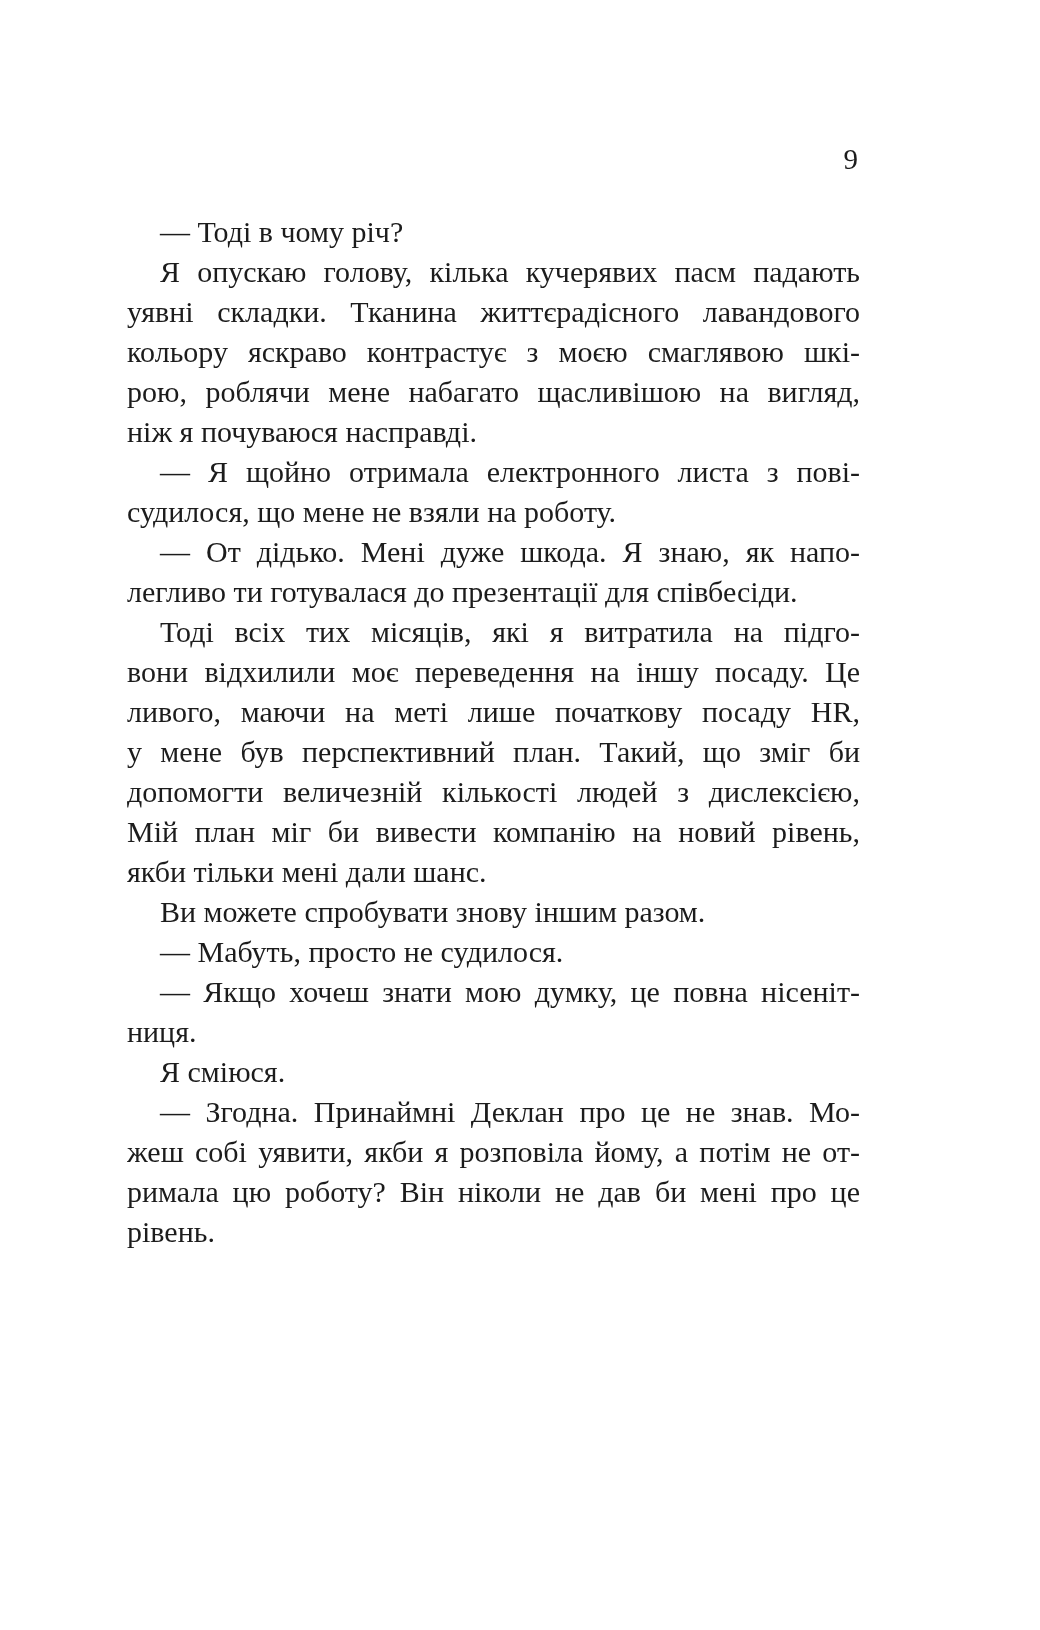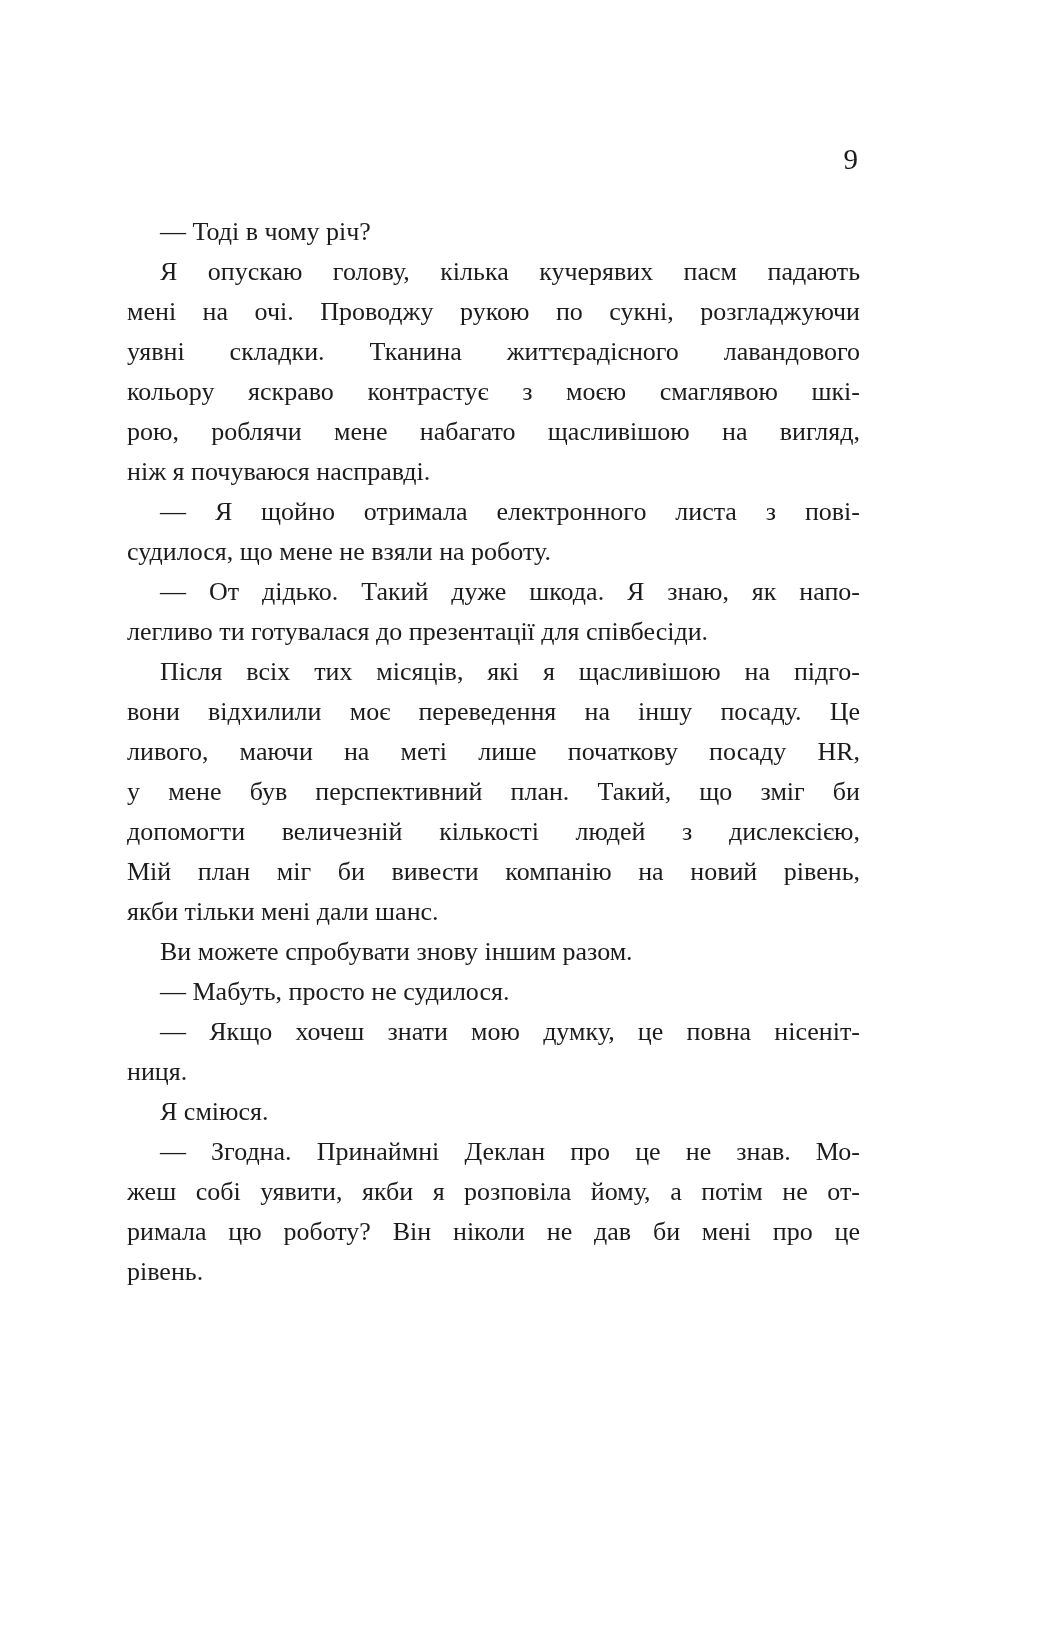--- a/index.html
+++ b/index.html
@@ -22,21 +22,21 @@
     right: 182px;
     font-size: 29px;
     line-height: 34px;
     color: #1c1c1c;
   }
   .text-block {
     position: absolute;
     left: 127px;
     top: 212px;
     width: 733px;
-    font-size: 26px;
+    font-size: 30px;
   }
   .line {
     height: 40px;
     line-height: 40px;
     overflow: hidden;
     text-align: left;
     white-space: normal;
   }
   .line.indent {
     padding-left: 33px;
@@ -56,30 +56,29 @@
 </style>
 </head>
 <body>
 
 <div class="page">
   <span class="folio">9</span>
 
   <div class="text-block">
       <div class="line indent">— Тоді в чому річ?</div>
       <div class="line indent fill">Я опускаю голову, кілька кучерявих пасм падають</div>
-      <div class="line fill">мені на очі. Проводжу рукою по сукні, розгладжуючи</div>
       <div class="line fill">уявні складки. Тканина життєрадісного лавандового</div>
       <div class="line fill">кольору яскраво контрастує з моєю смаглявою шкі-</div>
       <div class="line fill">рою, роблячи мене набагато щасливішою на вигляд,</div>
       <div class="line">ніж я почуваюся насправді.</div>
       <div class="line indent fill">— Я щойно отримала електронного листа з пові-</div>
       <div class="line">судилося, що мене не взяли на роботу.</div>
-      <div class="line indent fill">— От дідько. Такий дуже шкода. Я знаю, як напо-</div>
+      <div class="line indent fill">— От дідько. Мені дуже шкода. Я знаю, як напо-</div>
       <div class="line">легливо ти готувалася до презентації для співбесіди.</div>
-      <div class="line indent fill">Після всіх тих місяців, які я щасливішою на підго-</div>
+      <div class="line indent fill">Тоді всіх тих місяців, які я витратила на підго-</div>
       <div class="line fill">вони відхилили моє переведення на іншу посаду. Це</div>
       <div class="line fill">ливого, маючи на меті лише початкову посаду HR,</div>
       <div class="line fill">у мене був перспективний план. Такий, що зміг би</div>
       <div class="line fill">допомогти величезній кількості людей з дислексією,</div>
       <div class="line fill">Мій план міг би вивести компанію на новий рівень,</div>
       <div class="line">якби тільки мені дали шанс.</div>
       <div class="line indent italic">Ви можете спробувати знову іншим разом.</div>
       <div class="line indent">— Мабуть, просто не судилося.</div>
       <div class="line indent fill">— Якщо хочеш знати мою думку, це повна нісеніт-</div>
       <div class="line">ниця.</div>

